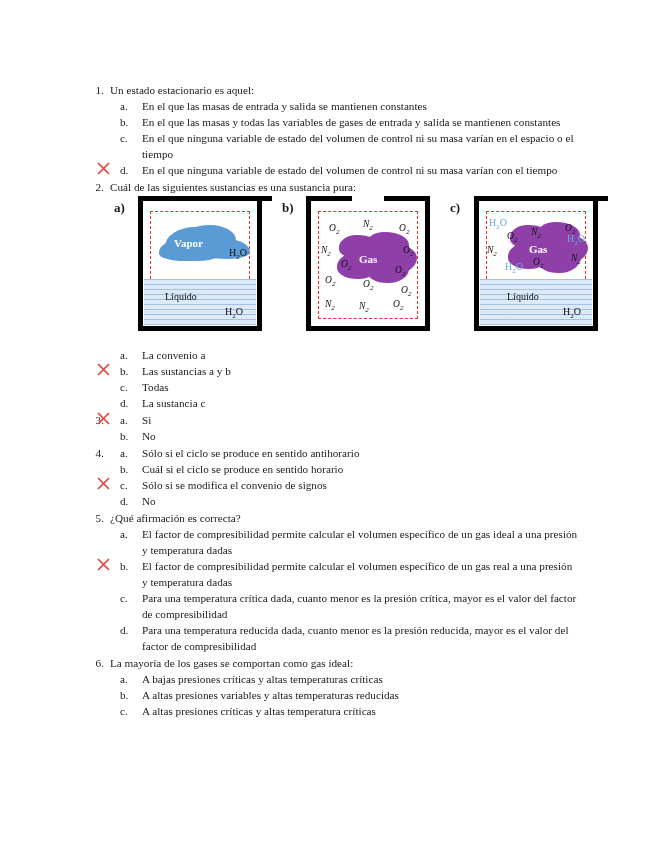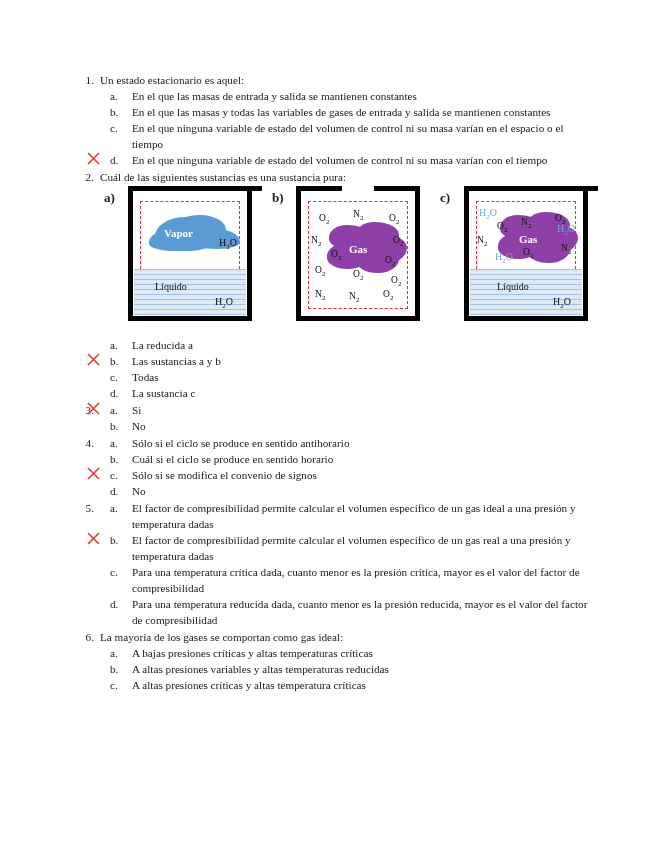--- a/index.html
+++ b/index.html
@@ -13,21 +13,21 @@
     overflow: hidden;
   }
   .page {
     position: absolute;
     left: 0; top: 0;
     width: 655px; height: 848px;
     padding: 68px 62px 0 62px;
   }
   ol.questions {
     list-style: none;
-    margin: 4px; padding: 0;
+    margin: 14px; padding: 0;
     counter-reset: q;
   }
   ol.questions > li {
     position: relative;
     padding-left: 34px;
     margin-bottom: 1px;
     counter-increment: q;
   }
   ol.questions > li::before {
     content: counter(q) ".";
@@ -161,20 +161,21 @@
     font-family: "Liberation Serif", serif;
   }
   .lbl.white { color: #ffffff; font-weight: bold; font-size: 11px; }
   .lbl.blk { color: #111; }
   .lbl.blue { color: #6aa9dd; }
   .mol {
     position: absolute;
     font-size: 9.5px;
     color: #111;
     font-family: "Liberation Serif", serif;
+    font-style: italic;
   }
   .mol sub, .lbl sub { font-size: 7px; }
 
   .formula { font-style: italic; }
   .sum { font-style: normal; font-size: 13px; }
   .sub-it { font-size: 8px; font-style: italic; vertical-align: -0.25em; }
 </style>
 </head>
 <body>
 
@@ -265,21 +266,21 @@
             <span class="mol" style="left:54px; top:56px;">O<sub>2</sub></span>
             <span class="mol" style="left:92px; top:52px;">N<sub>2</sub></span>
             <span class="lbl blk" style="left:28px; top:90px;">Líquido</span>
             <span class="lbl blk" style="left:84px; top:105px;">H<sub>2</sub>O</span>
           </div>
         </div>
       </div>
 
       <ol class="answers">
         <li>
-          <span class="atext">La reducida a</span>
+          <span class="atext">La convenio a</span>
         </li>
         <li>
           <span class="mark">
             <svg width="15" height="15" viewBox="0 0 15 15">
                 <path d="M2 2 L13 13 M13 2 L2 13" stroke="#e0443c" stroke-width="1.7" fill="none"></path>
               </svg>
           </span>
           <span class="atext">Las sustancias a y b</span>
         </li>
         <li>
@@ -323,20 +324,21 @@
           </span>
           <span class="atext">Sólo si se modifica el convenio de signos</span>
         </li>
         <li>
           <span class="atext">No</span>
         </li>
       </ol>
     </li>
 
     <li>
+      <p class="qtext">¿Qué afirmación es correcta?</p>
       <ol class="answers">
         <li>
           <span class="atext">El factor de compresibilidad permite calcular el volumen específico de un gas ideal a una presión y temperatura dadas</span>
         </li>
         <li>
           <span class="mark">
             <svg width="15" height="15" viewBox="0 0 15 15">
                 <path d="M2 2 L13 13 M13 2 L2 13" stroke="#e0443c" stroke-width="1.7" fill="none"></path>
               </svg>
           </span>

